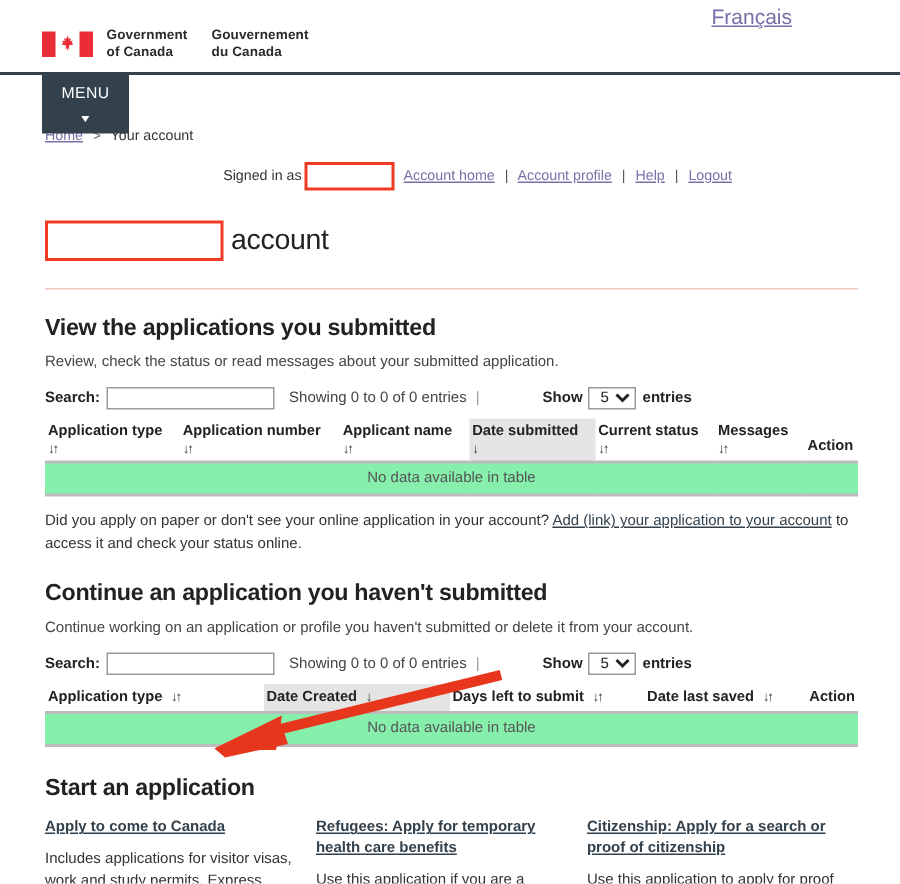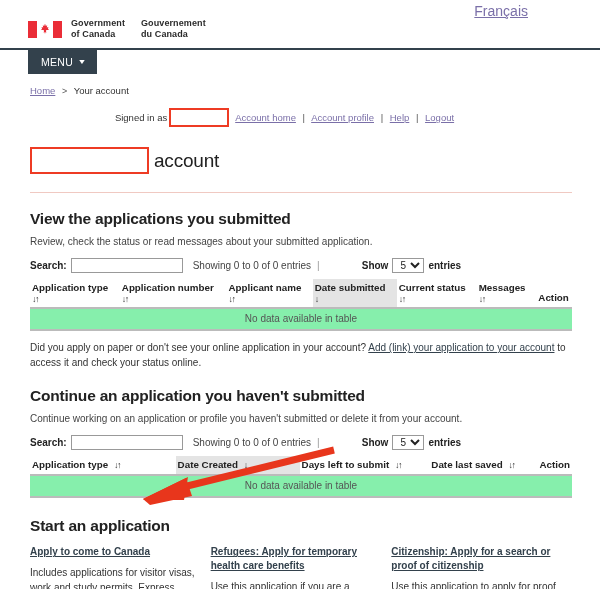--- a/index.html
+++ b/index.html
@@ -92,20 +92,21 @@
     background: #33414c;
     color: #ffffff;
     font-size: 10.5px;
     font-weight: 400;
     padding: 6px 13px 6px 13px;
     display: flex;
     align-items: center;
     gap: 7px;
     cursor: pointer;
     letter-spacing: 0.3px;
+    flex-direction: column;
   }
   .caret {
     display: inline-block;
     font-size: 8px;
     line-height: 8px;
     transform: scaleX(1.35);
   }
 
   .breadcrumb {
     padding: 9px 0 0 30px;
@@ -118,23 +119,23 @@
   }
   .breadcrumb .sep {
     color: #555;
     padding: 0 4px;
     font-size: 9px;
   }
 
   
   .signin-row {
     margin-top: 12px;
-    padding-right: 31px;
-    display: flex;
-    justify-content: center;
+    padding-right: 112px;
+    display: flex;
+    justify-content: flex-end;
     align-items: center;
     font-size: 9.5px;
     color: #333;
   }
   .redact-inline {
     display: inline-block;
     width: 56px;
     height: 15px;
     border: 2px solid #ee3b24;
     margin: 0 6px 0 2px;

